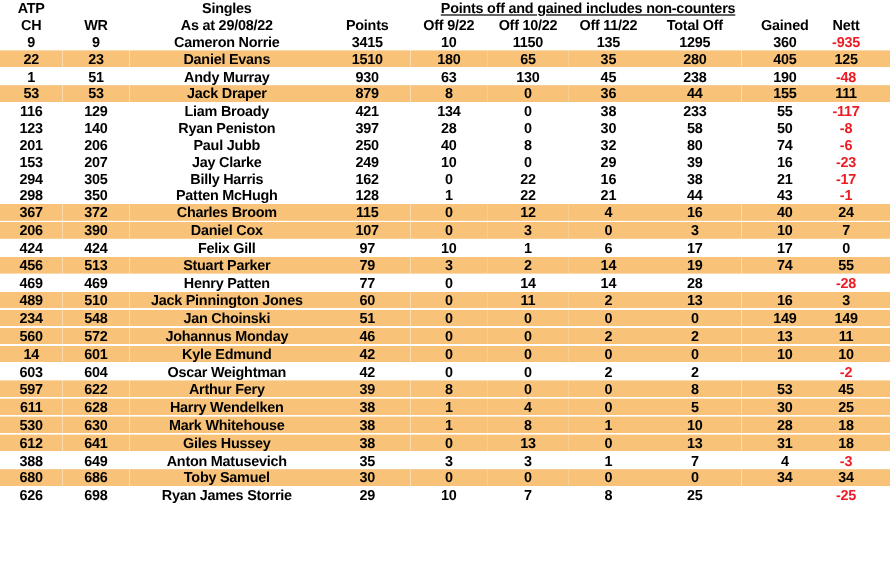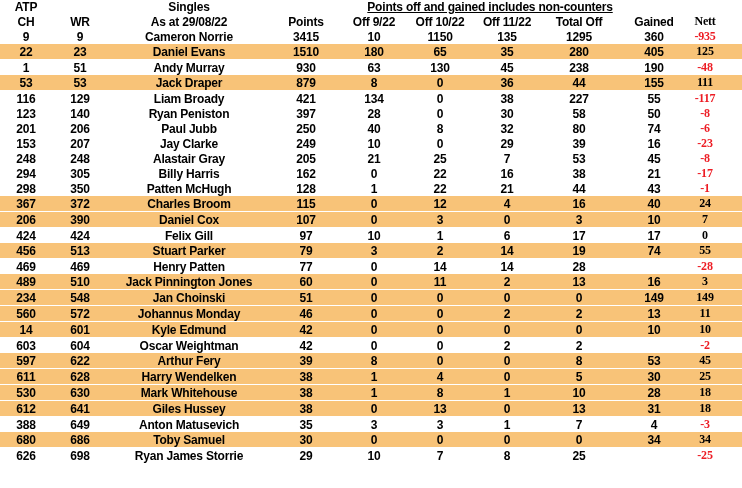--- a/index.html
+++ b/index.html
@@ -6,21 +6,21 @@
   html,body{margin:0;padding:0;background:#fff;}
   body{width:742px;height:488px;overflow:hidden;
        font-family:"Liberation Sans",sans-serif;font-weight:700;font-size:12px;color:#000;
        letter-spacing:-0.2px;}
   table{width:742px;height:392px;border-collapse:collapse;table-layout:fixed;padding-left:40px;}
   td{padding:0;text-align:center;vertical-align:middle;white-space:nowrap;overflow:hidden;}
   tr.hl{background:var(--hl-color);}
   tr.hl td{border-bottom:1px solid #fff;}
   td.neg{color:var(--neg-color);text-align:center;}
   td.banner{padding-right:32px;text-decoration:underline;}
-  td.nett{padding-right:22px;font-family:Liberation Serif, serif;}
+  td.nett{padding-right:22px;}
 </style>
 </head>
 <body>
 
 <table>
   <colgroup>
     <col style="width:52px">
       <col style="width:56px">
       <col style="width:162px">
       <col style="width:72px">
@@ -99,21 +99,21 @@
     <td class="nett">111</td>
   </tr>
       <tr>
     <td>116</td>
     <td>129</td>
     <td>Liam Broady</td>
     <td>421</td>
     <td>134</td>
     <td>0</td>
     <td>38</td>
-    <td>227</td>
+    <td>233</td>
     <td>55</td>
     <td class="nett neg">-117</td>
   </tr>
       <tr>
     <td>123</td>
     <td>140</td>
     <td>Ryan Peniston</td>
     <td>397</td>
     <td>28</td>
     <td>0</td>
@@ -140,32 +140,20 @@
     <td>Jay Clarke</td>
     <td>249</td>
     <td>10</td>
     <td>0</td>
     <td>29</td>
     <td>39</td>
     <td>16</td>
     <td class="nett neg">-23</td>
   </tr>
       <tr>
-    <td>248</td>
-    <td>248</td>
-    <td>Alastair Gray</td>
-    <td>205</td>
-    <td>21</td>
-    <td>25</td>
-    <td>7</td>
-    <td>53</td>
-    <td>45</td>
-    <td class="nett neg">-8</td>
-  </tr>
-      <tr>
     <td>294</td>
     <td>305</td>
     <td>Billy Harris</td>
     <td>162</td>
     <td>0</td>
     <td>22</td>
     <td>16</td>
     <td>38</td>
     <td>21</td>
     <td class="nett neg">-17</td>

